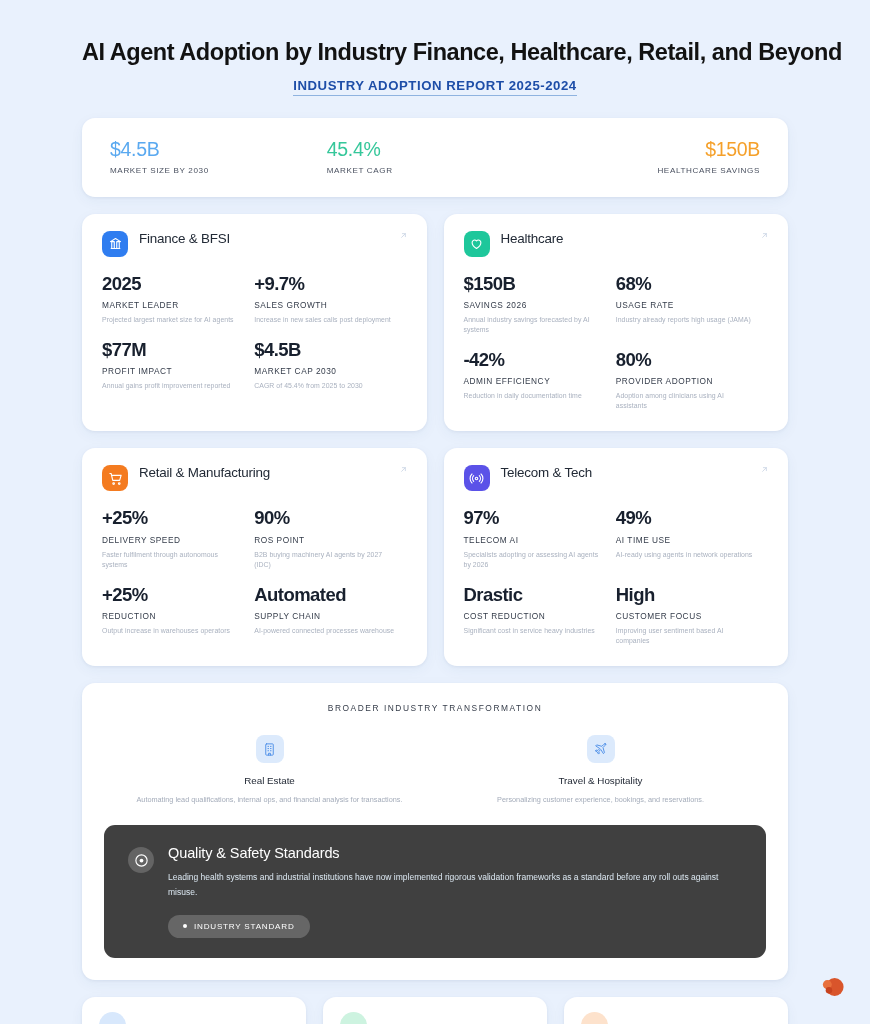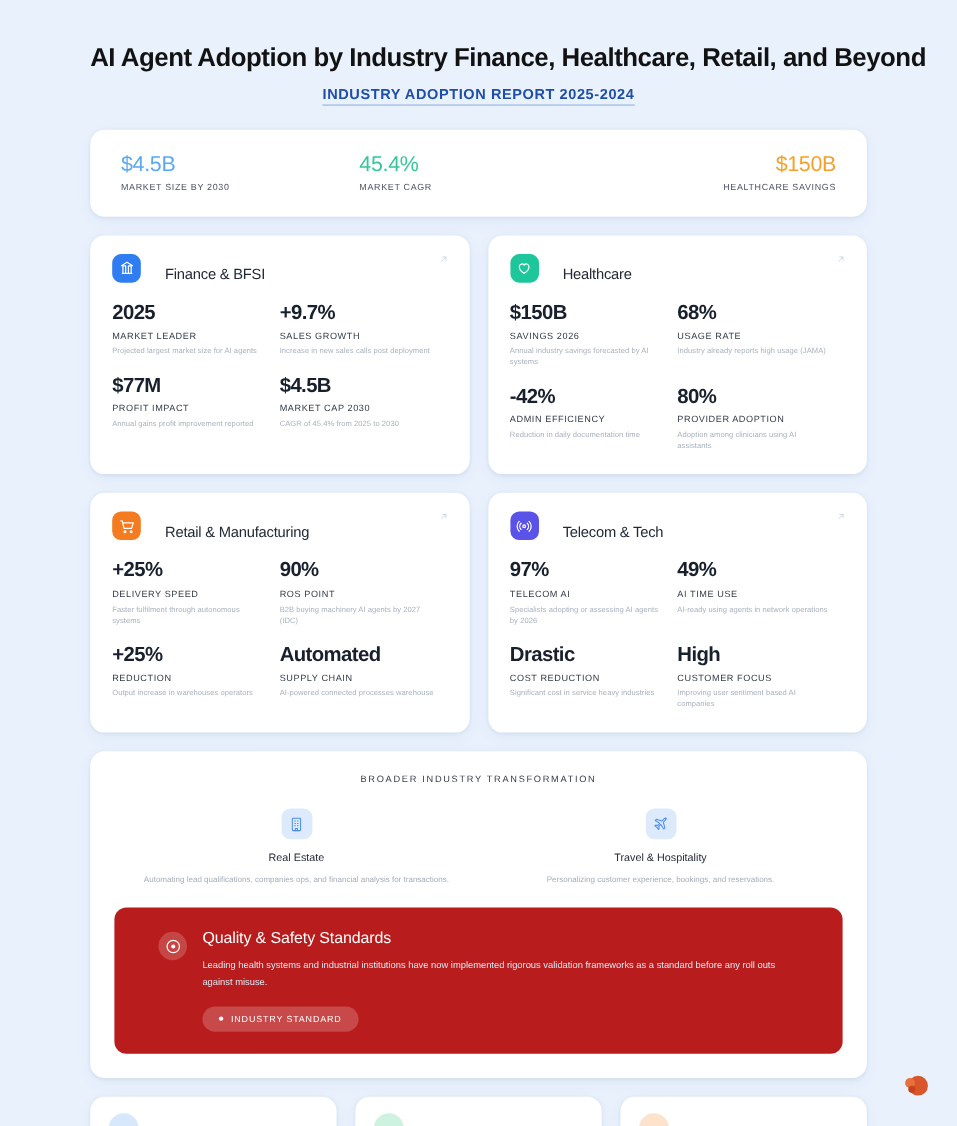--- a/index.html
+++ b/index.html
@@ -38,21 +38,21 @@
   .kpi.right { text-align:right; }
   .kpi .v { font-size:19.5px; font-weight:400; letter-spacing:-0.3px; line-height:1.15; }
   .kpi .l {
     margin-top:5px; font-size:8.1px; color:#4a5160;
     letter-spacing:0.62px; font-weight:400;
   }
 
   
   .grid { margin-top:17px; display:flex; gap:17px; }
   .ind { flex:1; padding:17px 20px 20px; position:relative; }
-  .ind-head { display:flex; align-items:flex-end; gap:22px; margin-bottom:17px; }
+  .ind-head { display:flex; align-items:flex-start; gap:11px; margin-bottom:17px; }
   .ico {
     width:26px; height:26px; border-radius:8px;
     display:flex; align-items:center; justify-content:center; flex:0 0 auto;
   }
   .ico svg { width:15px; height:15px; display:block; }
   .ind-title { font-size:13.4px; color:#222a36; letter-spacing:-0.2px; }
   .arrow {
     position:absolute; top:17px; right:19px;
     width:9px; height:9px; color:#c9d4e4;
   }
@@ -84,22 +84,22 @@
   .tile {
     width:28px; height:28px; border-radius:8px; background:#dceafc;
     margin:0 auto 12px; display:flex; align-items:center; justify-content:center;
   }
   .tile svg { width:15px; height:15px; display:block; color:#4c8ee8; }
   .tri-item .n { font-size:9.8px; color:#232a36; margin-bottom:8px; }
   .tri-item .d { font-size:7.3px; color:#a4acba; line-height:1.55; }
 
   
   .banner {
-    margin-top:20px; background:#b91c1c; border-radius:11px;
-    padding:20px 40px 20px; display:flex; gap:14px;
+    margin-top:20px; background:#404040; border-radius:11px;
+    padding:20px 24px 20px; display:flex; gap:14px;
   }
   .bico {
     width:26px; height:26px; border-radius:50%;
     background:rgba(255,255,255,.19);
     display:flex; align-items:center; justify-content:center; flex:0 0 auto;
     margin-top:2px;
   }
   .bico svg { width:15px; height:15px; color:#fff; display:block; }
   .banner h3 { font-size:14.5px; color:#fff; font-weight:400; letter-spacing:-0.1px; }
   .banner p {
@@ -315,21 +315,21 @@
     <div class="broad-t">BROADER INDUSTRY TRANSFORMATION</div>
     <div class="tri" id="triWrap">
   <div class="tri-item">
     <div class="tile">
             <svg viewBox="0 0 24 24" fill="none" stroke="currentColor" stroke-width="1.5" stroke-linecap="round" stroke-linejoin="round">
               <rect x="6" y="3" width="12" height="18" rx="1.2"></rect>
               <path d="M9.5 7h1M13.5 7h1M9.5 10.5h1M13.5 10.5h1M9.5 14h1M13.5 14h1M10.5 21v-3h3v3"></path>
             </svg>
           </div>
     <div class="n">Real Estate</div>
-    <div class="d">Automating lead qualifications, companies ops, and financial analysis for transactions.</div>
+    <div class="d">Automating lead qualifications, internal ops, and financial analysis for transactions.</div>
   </div>
   <div class="tri-item">
     <div class="tile">
             <svg viewBox="0 0 24 24" fill="none" stroke="currentColor" stroke-width="1.5" stroke-linecap="round" stroke-linejoin="round">
               <path d="M20.5 3.5c-.9-.9-2.6-.4-3.8.8l-2.6 2.6-8.2-2.3-1.6 1.6 6.6 4.3-3 3-3.1-.6-1.2 1.2 3.3 1.9 1.9 3.3 1.2-1.2-.6-3.1 3-3 4.3 6.6 1.6-1.6-2.3-8.2 2.6-2.6c1.2-1.2 1.7-2.9.8-3.8z"></path>
             </svg>
           </div>
     <div class="n">Travel &amp; Hospitality</div>
     <div class="d">Personalizing customer experience, bookings, and reservations.</div>
   </div>

